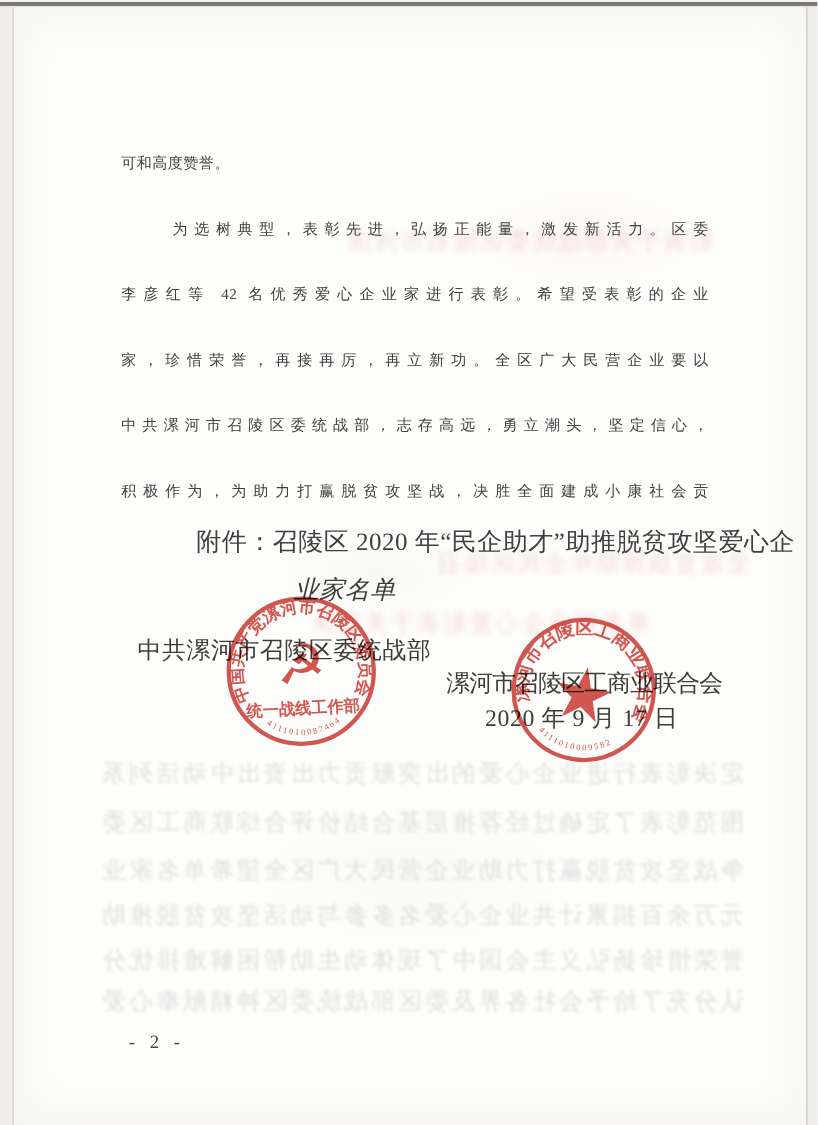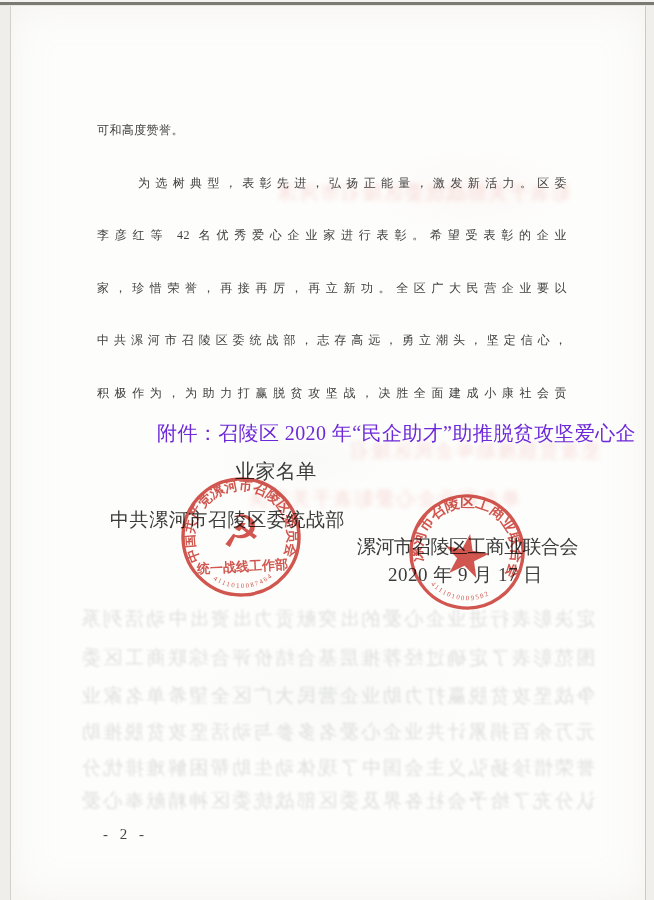--- a/index.html
+++ b/index.html
@@ -23,22 +23,22 @@
   
   .body-lines{position:absolute;left:97px;top:111px;width:470px;z-index:3;}
   .bline{
     width:470px;height:38.6px;line-height:38.6px;
     font-size:12px;letter-spacing:.4px;color:#404040;
     white-space:nowrap;box-sizing:border-box;
   }
   .bline.j{white-space:normal;text-align:justify;text-align-last:justify;margin-top:14px;}
   .bline.ind{padding-left:41px;}
 
-  .attach1{position:absolute;left:157px;top:420px;font-size:20px;letter-spacing:.4px;color:#6d28d9;z-index:3;white-space:nowrap;}
-  .attach2{position:absolute;left:235px;top:458px;font-size:20px;letter-spacing:.4px;color:#3b3b3a;z-index:3;white-space:nowrap;}
+  .attach1{position:absolute;left:157px;top:420px;font-size:20px;letter-spacing:.4px;color:#404040;z-index:3;white-space:nowrap;}
+  .attach2{position:absolute;left:235px;top:458px;font-size:20px;letter-spacing:.4px;color:#3b3b3a;z-index:3;white-space:nowrap;font-style:italic;}
 
   .sig-left{position:absolute;left:110px;top:507px;font-size:19px;letter-spacing:.6px;color:#3b3b3a;z-index:3;white-space:nowrap;}
   .sig-right{position:absolute;left:357px;top:534px;font-size:19px;letter-spacing:-.6px;color:#3b3b3a;z-index:3;white-space:nowrap;}
   .sig-date{position:absolute;left:388px;top:562px;width:172px;text-align:left;font-size:19px;letter-spacing:.5px;color:#3b3b3a;z-index:5;white-space:nowrap;}
 
   .pagenum{position:absolute;left:103px;top:826px;font-size:15px;letter-spacing:4px;color:#454545;z-index:3;white-space:nowrap;}
 
   
   .seal{position:absolute;z-index:6;mix-blend-mode:multiply;opacity:.88;color:var(--seal,#cc4038);}
   .seal svg{display:block;}

